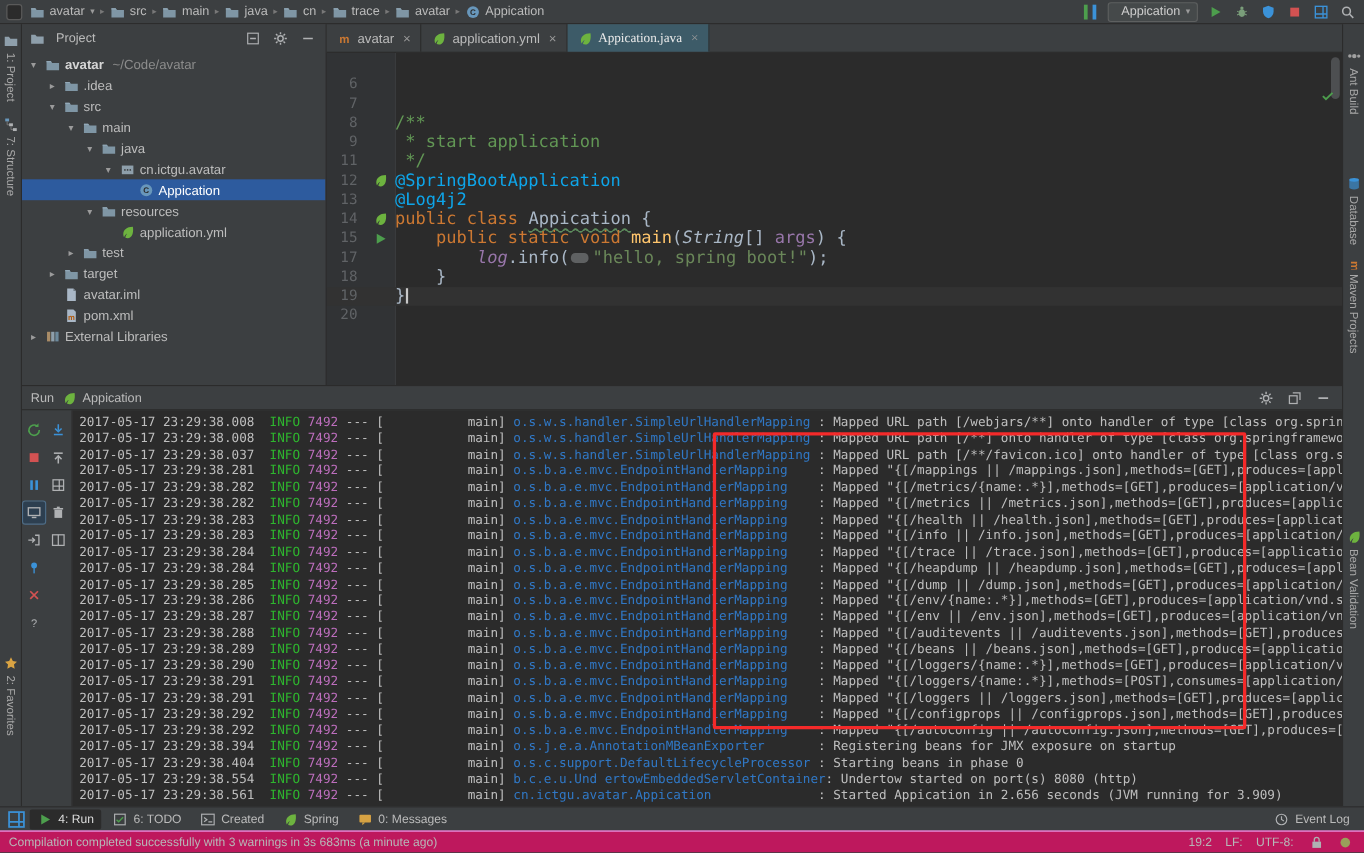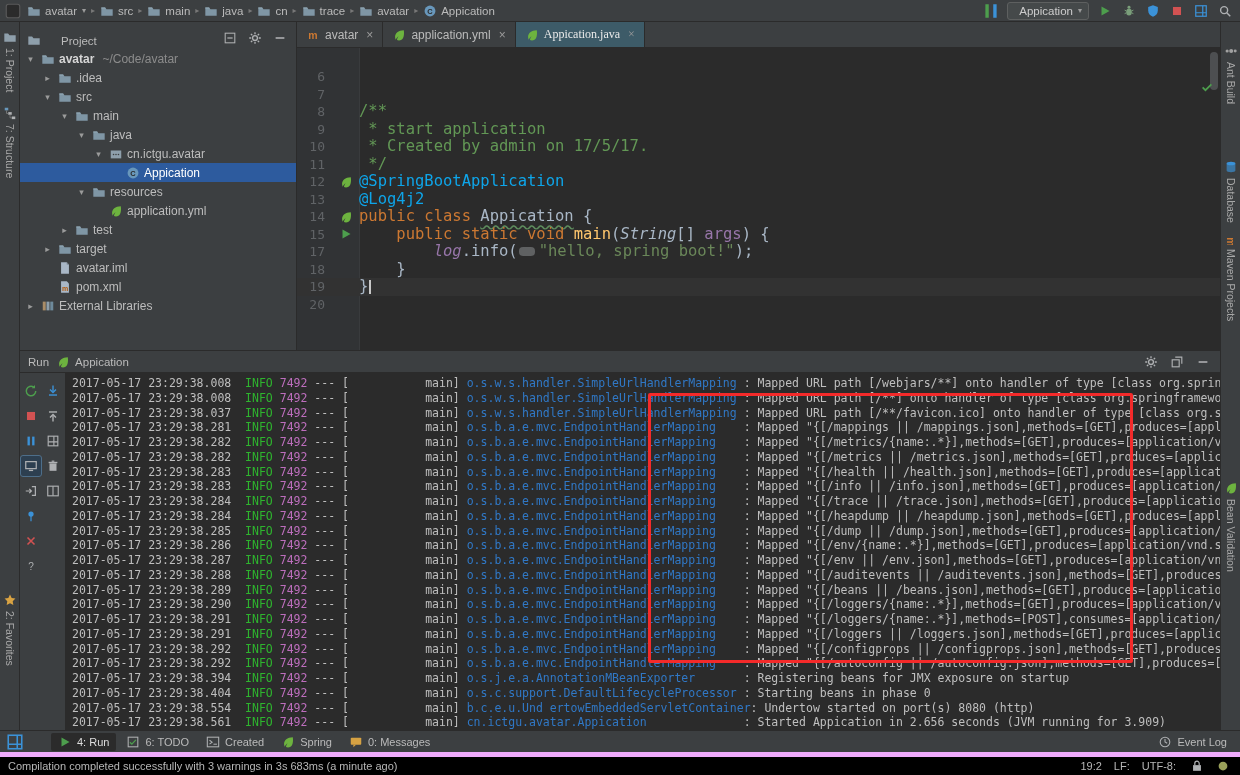--- a/index.html
+++ b/index.html
@@ -30,21 +30,21 @@
   #right-strip .strip-item:nth-child(1){ margin-top:22px; }
   #right-strip .strip-item:nth-child(2){ margin-top:56px; }
   #right-strip .strip-item:nth-child(3){ margin-top:8px; }
   #right-strip .strip-item:nth-child(4){ margin-top:160px; }
 
   #center { flex:1 1 auto; display:flex; flex-direction:column; min-width:0; }
   #workspace { flex:0 0 328px; display:flex; min-width:0; }
 
   
   #project-panel { flex:0 0 277px; background:#3c3f41; border-right:1px solid #2b2b2b; display:flex; flex-direction:column; overflow:hidden; }
-  #project-header { flex:0 0 25px; display:flex; align-items:flex-end; gap:20px; padding:0 7px; font-size:11.5px; color:#bbb; }
+  #project-header { flex:0 0 25px; display:flex; align-items:center; gap:10px; padding:0 7px; font-size:11.5px; color:#bbb; }
   #project-header .hdr-icons { margin-left:auto; display:flex; gap:7px; }
   #tree { flex:1; overflow:hidden; padding-top:2px; }
   .trow { height:19px; display:flex; align-items:center; gap:4px; white-space:nowrap; font-size:12px; color:#bdbdbd; cursor:default; }
   .trow.sel { background:#2d5b9e; color:#fff; }
   .trow .arrow { width:13px; flex:0 0 13px; text-align:center; color:#9b9b9b; font-size:9px; }
   .trow .tsub { color:#8c8c8c; margin-left:4px; }
   .trow .tl.bold { font-weight:bold; color:#d6d6d6; }
 
   
   #editor-area { flex:1 1 auto; display:flex; flex-direction:column; min-width:0; background:#2b2b2b; }
@@ -81,23 +81,23 @@
   #console { flex:1; overflow:hidden; padding:3px 0 0 6px; font-family:"DejaVu Sans Mono", monospace; font-size:11.5px; line-height:14.75px; color:#bfbfbf; }
   .crow { white-space:pre; overflow:hidden; }
   .c-lv { color:#2eb52e; } .c-p { color:#bd6ebd; } .c-lg { color:#3078c6; }
   .c-t,.c-d,.c-th,.c-m { color:#bfbfbf; }
 
   #annotation-box { position:absolute; border:3px solid #f42a2a; border-radius:2px; z-index:60; pointer-events:none; }
 
   
   #toolwindow-bar { flex:0 0 22px; background:#3c3f41; border-top:1px solid #2b2b2b; display:flex; align-items:center; gap:3px; padding:0 6px; font-size:11px; }
   .twb-item { display:flex; align-items:center; gap:5px; padding:2px 7px; border-radius:2px; color:#bbb; cursor:default; }
-  .twb-item.active { background:#2b2b2b; color:#ddd;margin-left:24px; }
+  .twb-item.active { background:#2b2b2b; color:#ddd; }
   #twb-right { margin-left:auto; display:flex; align-items:center; gap:5px; }
-  #status-bar { flex:0 0 20px; background:#000000; border-top:5px solid #f0abfc; display:flex; align-items:center; padding:0 8px; font-size:11px; color:#b7b7b7; }
+  #status-bar { flex:0 0 20px; background:#be185d; border-top:1px solid #f0abfc; display:flex; align-items:center; padding:0 8px; font-size:11px; color:#b7b7b7; }
   #status-msg { flex:1; white-space:nowrap; overflow:hidden; }
   #status-right { display:flex; align-items:center; gap:12px; }
 
   .ic { display:inline-flex; width:14px; height:14px; align-items:center; justify-content:center; flex:0 0 auto; }
   .ic svg { width:100%; height:100%; display:block; }
 </style>
 </head>
 <body>
 
 <div id="app">
@@ -516,25 +516,20 @@
                 </div>
                 <div class="erow">
                   <span class="lnum">8</span>
                   <span class="gico"></span>
                   <span class="code"><span class="cm">/**</span></span>
                 </div>
                 <div class="erow">
                   <span class="lnum">9</span>
                   <span class="gico"></span>
                   <span class="code"><span class="cm"> * start application</span></span>
-                </div>
-                <div class="erow">
-                  <span class="lnum">10</span>
-                  <span class="gico"></span>
-                  <span class="code"><span class="cm"> * Created by admin on 17/5/17.</span></span>
                 </div>
                 <div class="erow">
                   <span class="lnum">11</span>
                   <span class="gico"></span>
                   <span class="code"><span class="cm"> */</span></span>
                 </div>
                 <div class="erow">
                   <span class="lnum">12</span>
                   <span class="gico">
                     <span class="ic ">

